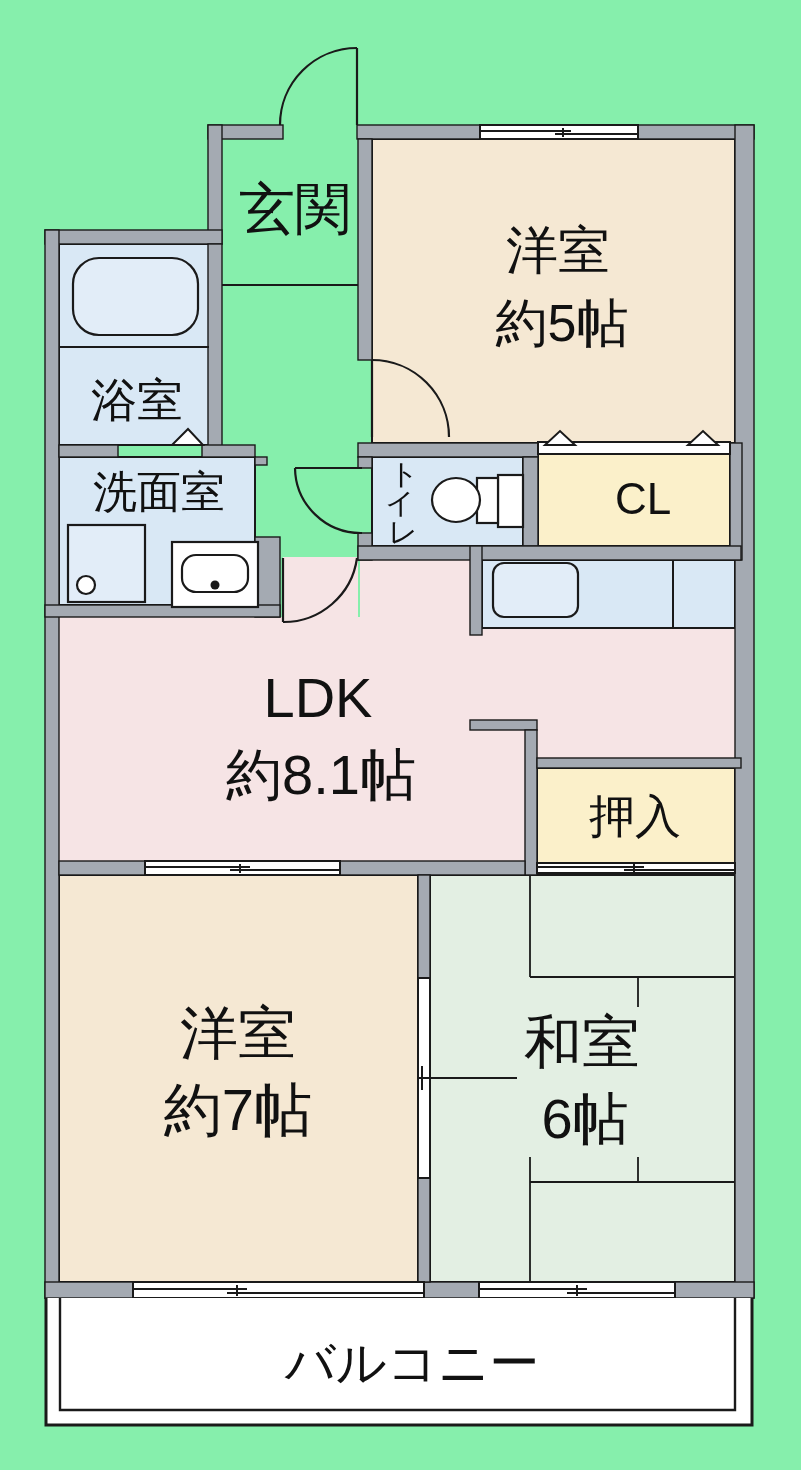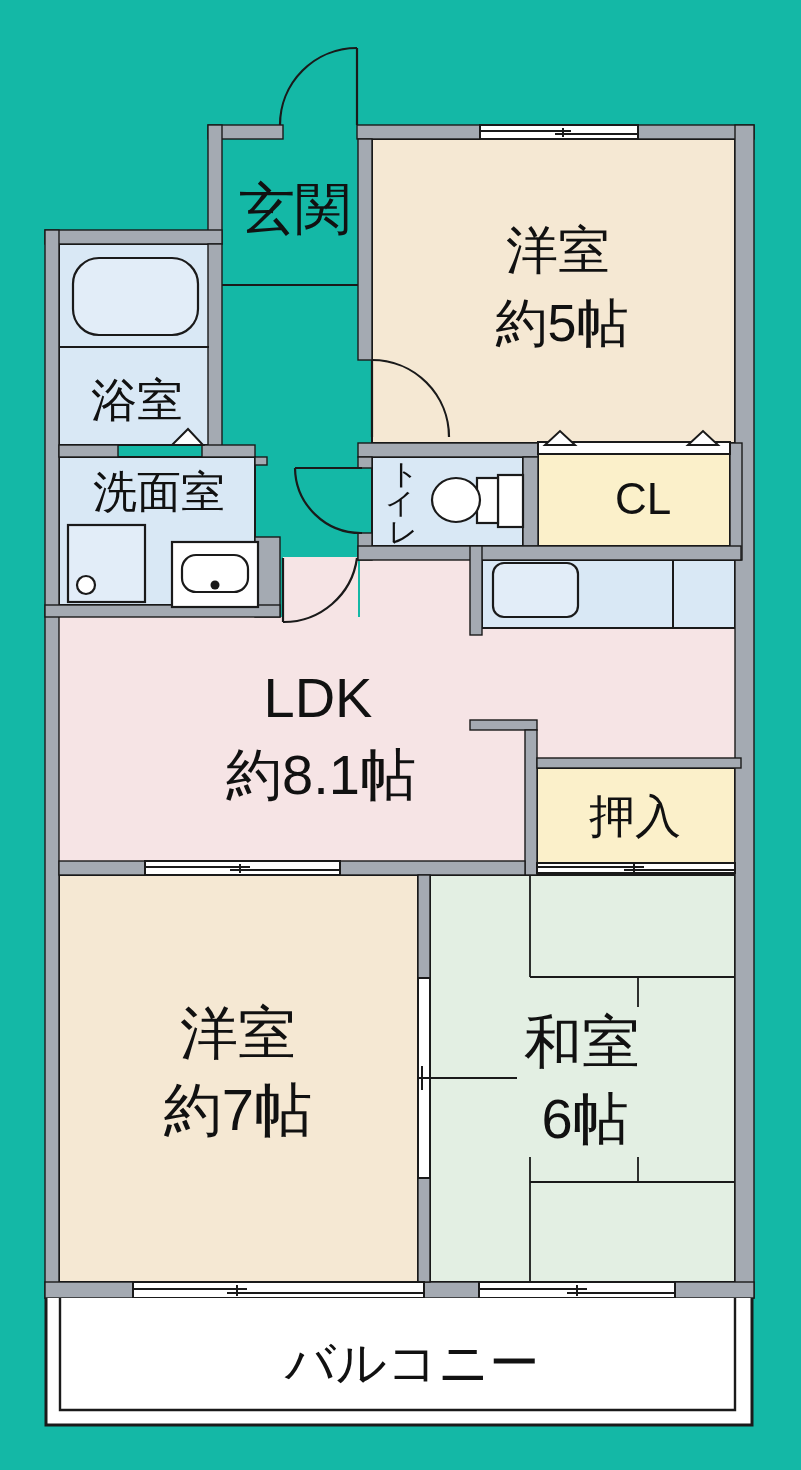--- a/index.html
+++ b/index.html
@@ -1,16 +1,16 @@
 <!DOCTYPE html>
 <html><head>
 <meta charset="utf-8">
 <style>
   html,body{margin:0;padding:0;background:#ffffff;}
-  .plan-wrap{width:801px;height:1470px;position:relative;background:#14b8a6;overflow:hidden;}
+  .plan-wrap{width:801px;height:1470px;position:relative;background:#86efac;overflow:hidden;}
   svg{display:block;}
   .room{stroke:#1a1a1a;stroke-width:2;}
   .fill-beige{fill:#f5e8d3;}
   .fill-blue{fill:#d9e8f5;}
   .fill-cream{fill:#fbf0ca;}
   .fill-green{fill:#e3efe3;}
   .wall{fill:#a4aab2;stroke:#1a1a1a;stroke-width:1.4;}
   .opening{fill:#ffffff;stroke:#1a1a1a;stroke-width:2;}
   .thinline{stroke:#1a1a1a;stroke-width:2;fill:none;}
   .tatami{stroke:#1a1a1a;stroke-width:1.8;}

